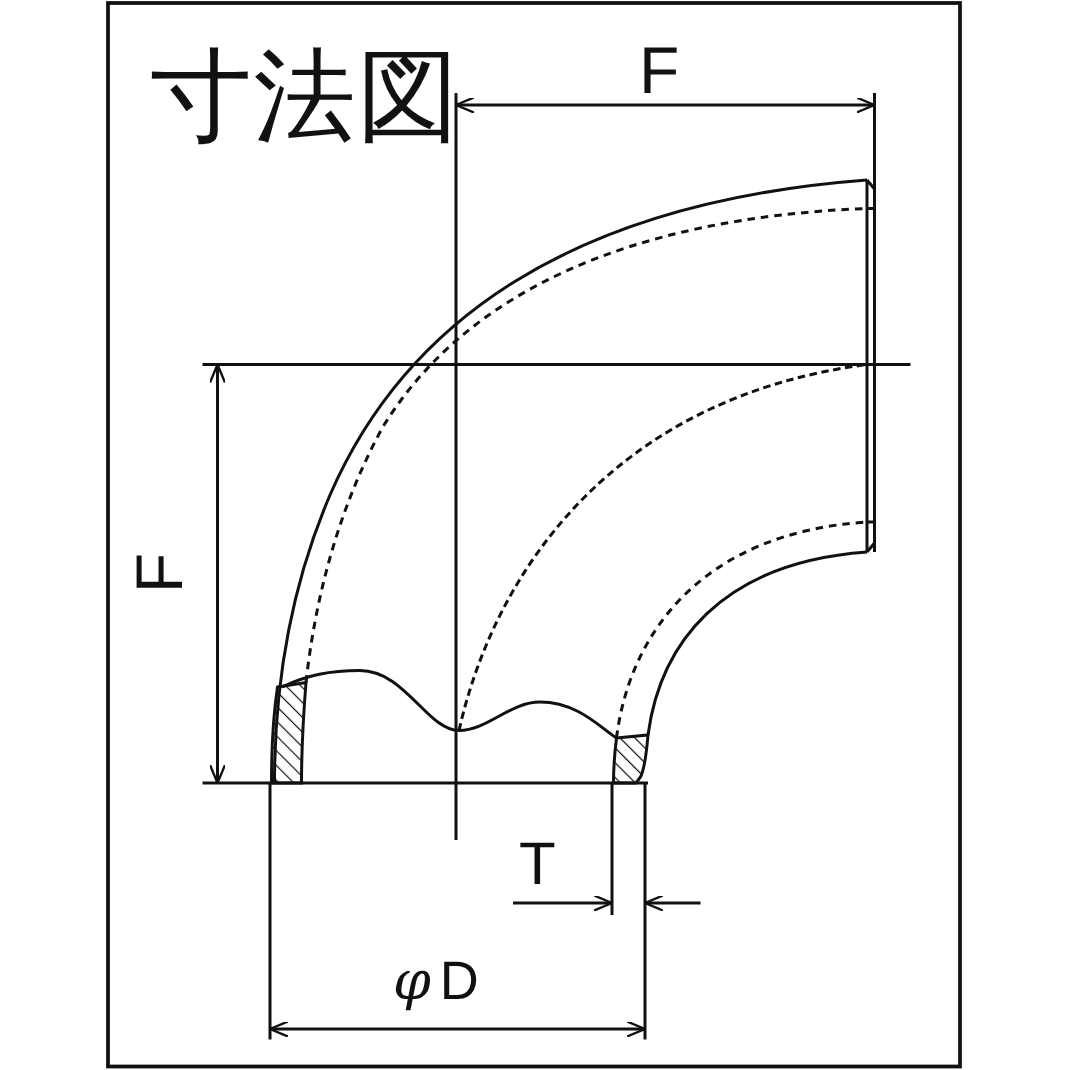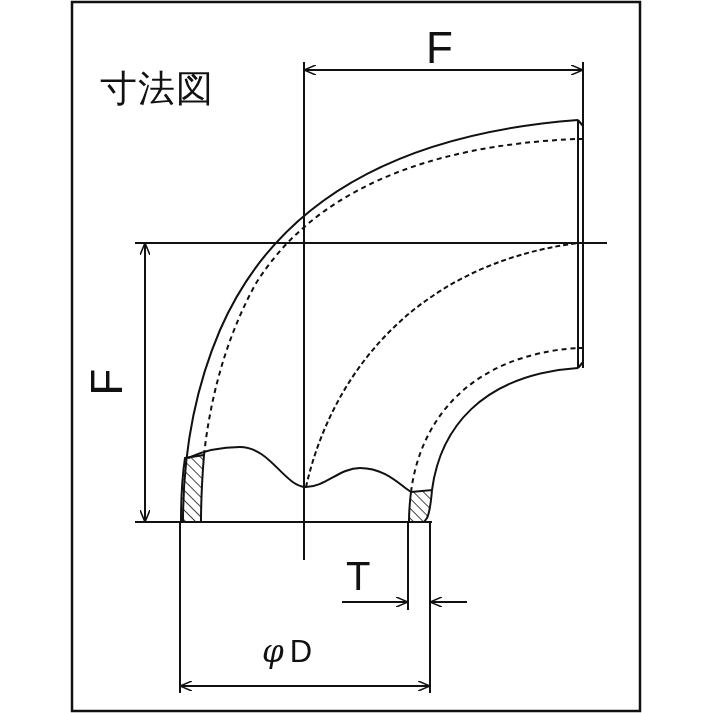--- a/index.html
+++ b/index.html
@@ -1,23 +1,23 @@
 <!DOCTYPE html>
 <html><head>
 <meta charset="utf-8">
 <style>
   html, body { margin: 0; padding: 0; background: #ffffff; }
   body { width: 713px; height: 713px; position: relative; overflow: hidden; font-family: "DejaVu Sans", sans-serif; }
   #diagram { position: absolute; left: 0; top: 0; width: 713px; height: 713px; }
   .lbl { position: absolute; color: #111; font-family: "Liberation Sans", "DejaVu Sans", sans-serif; line-height: 1; }
-  .title { left: 100px; top: 30px; font-size: 37px; font-family: Liberation Sans, sans-serif; letter-spacing: 1px; margin-top: 40px; }
+  .title { left: 100px; top: 30px; font-size: 68px; font-family: Liberation Serif, serif; letter-spacing: 1px; }
   .f-top { left: 426px; top: 26px; font-size: 44px; }
   .f-left { left: 94px; top: 360px; font-size: 44px; transform: rotate(-90deg); transform-origin: center; }
   .t-lbl { left: 346px; top: 556px; font-size: 40px; }
-  .phid { left: 262px; top: 636px; font-size: 31px; text-align: right; }
+  .phid { left: 262px; top: 636px; font-size: 36px; text-align: right; }
   .phid .phi { font-style: italic; font-family: "DejaVu Serif", serif; margin-right: 6px; }
 </style>
 </head>
 <body>
 
 <svg id="diagram" viewBox="0 0 713 713" xmlns="http://www.w3.org/2000/svg">
   <defs>
     <pattern id="hatch" patternUnits="userSpaceOnUse" width="7" height="7" patternTransform="rotate(-45)">
       <line x1="0" y1="0" x2="0" y2="7" stroke="#111" stroke-width="1.6"></line>
     </pattern>

